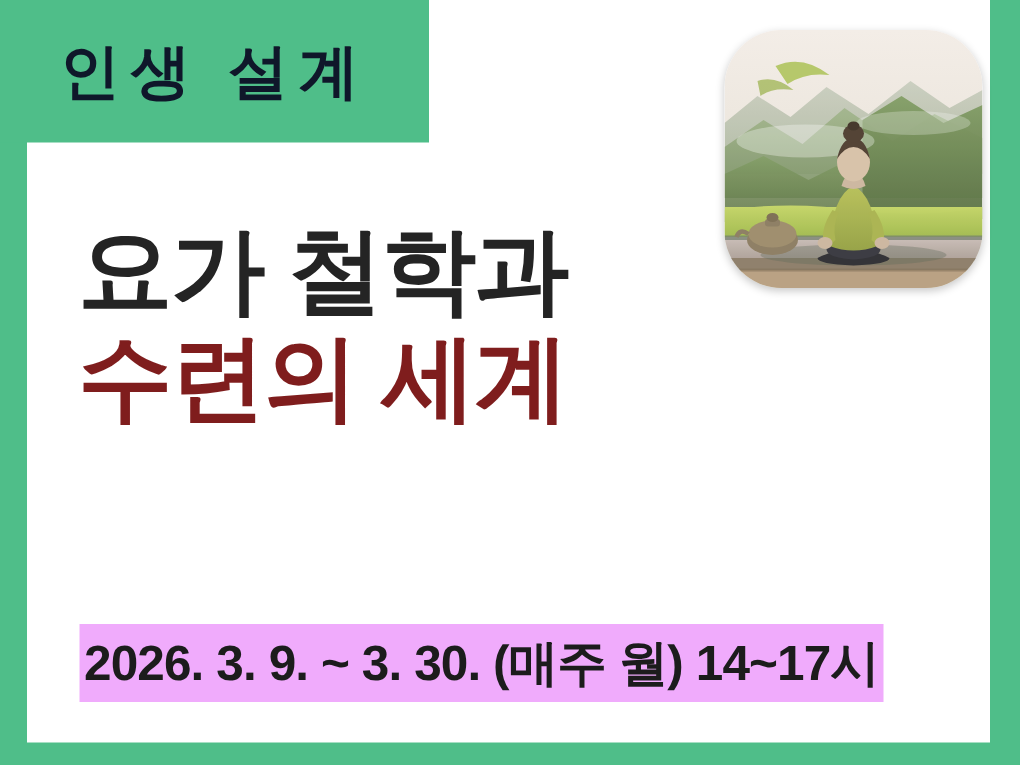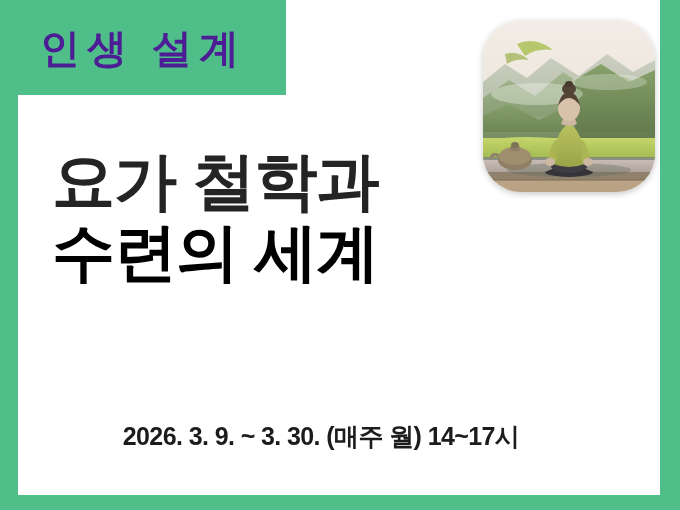--- a/index.html
+++ b/index.html
@@ -34,21 +34,21 @@
     position: absolute;
     left: 0px;
     top: 0px;
     width: 286px;
     height: 95px;
     background: #4FBE89;
     display: flex;
     align-items: center;
   }
   #banner-text {
-    color: #4c1d95;
+    color: #0f172a;
     font-size: 40px;
     font-weight: bold;
     letter-spacing: 7px;
     padding-left: 40px;
     line-height: 1;
     white-space: nowrap;
     text-align: right;
   }
 
   
@@ -72,35 +72,35 @@
     width: 560px;
   }
   .headline-line {
     font-size: 63px;
     font-weight: bold;
     line-height: 1.12;
     letter-spacing: -1px;
     white-space: nowrap;
   }
   #headline-line-1 { color: #242424; }
-  #headline-line-2 { color: #000000; }
+  #headline-line-2 { color: #7f1d1d; }
 
   
   #schedule-wrap {
     position: absolute;
     left: 0px;
     top: 416px;
     width: 642px;
     text-align: center;
   }
   #schedule-text {
     display: inline-block;
-    background: #ffffff;
+    background: #f0abfc;
     color: #1c1c1c;
-    font-size: 25px;
+    font-size: 33px;
     font-weight: bold;
     letter-spacing: -0.6px;
     line-height: 1.45;
     padding: 2px 3px 2px 3px;
     white-space: nowrap;
   }
 </style>
 </head>
 <body>
 

